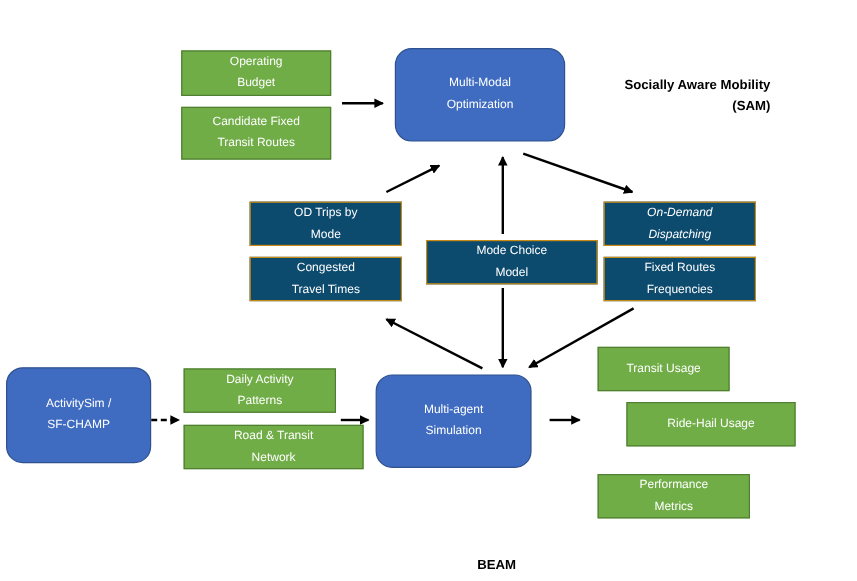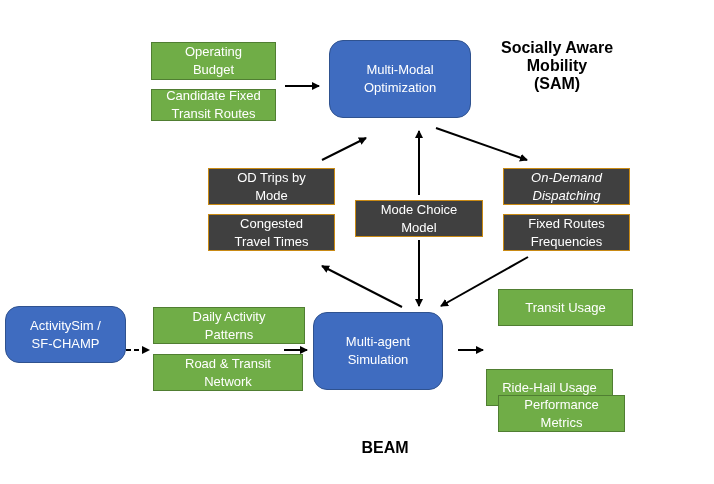--- a/index.html
+++ b/index.html
@@ -1,21 +1,21 @@
 <!DOCTYPE html>
 <html><head>
 <meta charset="utf-8">
 <style>
   html, body { margin: 0; padding: 0; background: #ffffff; }
   body { width: 714px; height: 484px; position: relative; overflow: hidden; font-family: "Liberation Sans", sans-serif; }
-  .box { position: absolute; box-sizing: border-box; display: flex; align-items: center; justify-content: center; text-align: center; color: #ffffff; font-size: 13px; line-height: 18px; white-space: pre-line; }
+  .box { position: absolute; box-sizing: border-box; display: flex; align-items: center; justify-content: center; text-align: center; color: #ffffff; font-size: 10px; line-height: 18px; white-space: pre-line; }
   .green { background: #70ad47; border: 1px solid #507e32; }
-  .orange { background: #404040; border: 1px solid #c98a14; text-align: center; }
+  .orange { background: #0c4a6e; border: 1px solid #c98a14; text-align: center; }
   .blue { background: #4472c4; background: #3f6cc0; border: 1px solid #2f528f; border-radius: 14px; }
-  .label { position: absolute; font-weight: bold; color: #000; font-size: 16px; text-align: center; white-space: pre-line; line-height: 18px; }
+  .label { position: absolute; font-weight: bold; color: #000; font-size: 11px; text-align: right; white-space: pre-line; line-height: 18px; margin-top: 23px; }
   svg.arrows { position: absolute; left: 0; top: 0; }
 </style>
 </head>
 <body>
 
 <svg class="arrows" width="714" height="484">
   <defs>
     <marker id="ah" markerWidth="8" markerHeight="8" refX="7" refY="4" orient="auto" markerUnits="userSpaceOnUse">
       <path d="M0,0 L8,4 L0,8 z" fill="#000"></path>
     </marker>
@@ -27,45 +27,45 @@
   <line x1="402" y1="307" x2="322" y2="266" stroke="#000" stroke-width="2" marker-end="url(#ah)"></line>
   <line x1="419" y1="240" x2="419" y2="306" stroke="#000" stroke-width="2" marker-end="url(#ah)"></line>
   <line x1="528" y1="257" x2="441" y2="306" stroke="#000" stroke-width="2" marker-end="url(#ah)"></line>
   <line x1="126" y1="350" x2="149" y2="350" stroke="#000" stroke-width="2" stroke-dasharray="5,3" marker-end="url(#ah)"></line>
   <line x1="284" y1="350" x2="307" y2="350" stroke="#000" stroke-width="2" marker-end="url(#ah)"></line>
   <line x1="458" y1="350" x2="483" y2="350" stroke="#000" stroke-width="2" marker-end="url(#ah)"></line>
 </svg>
 
 <div class="box green" style="left:151px;top:42px;width:125px;height:38px;">Operating
 Budget</div>
-<div class="box green" style="left:151px;top:89px;width:125px;height:32px;">Candidate Fixed
+<div class="box green" style="left:151px;top:89px;width:125px;height:44px;">Candidate Fixed
 Transit Routes</div>
 <div class="box blue" style="left:329px;top:40px;width:142px;height:78px;">Multi-Modal
 Optimization</div>
 <div class="label" style="left:472px;top:39px;width:170px;">Socially Aware Mobility
 (SAM)</div>
 
 <div class="box orange" style="left:208px;top:168px;width:127px;height:37px;">OD Trips by
 Mode</div>
 <div class="box orange" style="left:208px;top:214px;width:127px;height:37px;">Congested
 Travel Times</div>
-<div class="box orange" style="left:355px;top:200px;width:128px;height:37px;">Mode Choice
+<div class="box orange" style="left:355px;top:200px;width:143px;height:37px;">Mode Choice
 Model</div>
 <div class="box orange" style="left:503px;top:168px;width:127px;height:37px;font-style:italic;">On-Demand
 Dispatching</div>
 <div class="box orange" style="left:503px;top:214px;width:127px;height:37px;">Fixed Routes
 Frequencies</div>
 
-<div class="box blue" style="left:5px;top:306px;width:121px;height:57px;">ActivitySim /
+<div class="box blue" style="left:5px;top:306px;width:121px;height:80px;">ActivitySim /
 SF-CHAMP</div>
-<div class="box green" style="left:153px;top:307px;width:152px;height:37px;">Daily Activity
+<div class="box green" style="left:153px;top:307px;width:127px;height:37px;">Daily Activity
 Patterns</div>
 <div class="box green" style="left:153px;top:354px;width:150px;height:37px;">Road &amp; Transit
 Network</div>
 <div class="box blue" style="left:313px;top:312px;width:130px;height:78px;">Multi-agent
 Simulation</div>
 
-<div class="box green" style="left:498px;top:289px;width:135px;height:37px;">Transit Usage</div>
-<div class="box green" style="left:486px;top:335px;width:127px;height:37px;margin-top:34px;">Ride-Hail Usage</div>
+<div class="box green" style="left:498px;top:289px;width:110px;height:37px;">Transit Usage</div>
+<div class="box green" style="left:522px;top:335px;width:141px;height:37px;">Ride-Hail Usage</div>
 <div class="box green" style="left:498px;top:395px;width:127px;height:37px;">Performance
 Metrics</div>
 
 <div class="label" style="left:340px;top:439px;width:90px;">BEAM</div>
 
 </body></html>

